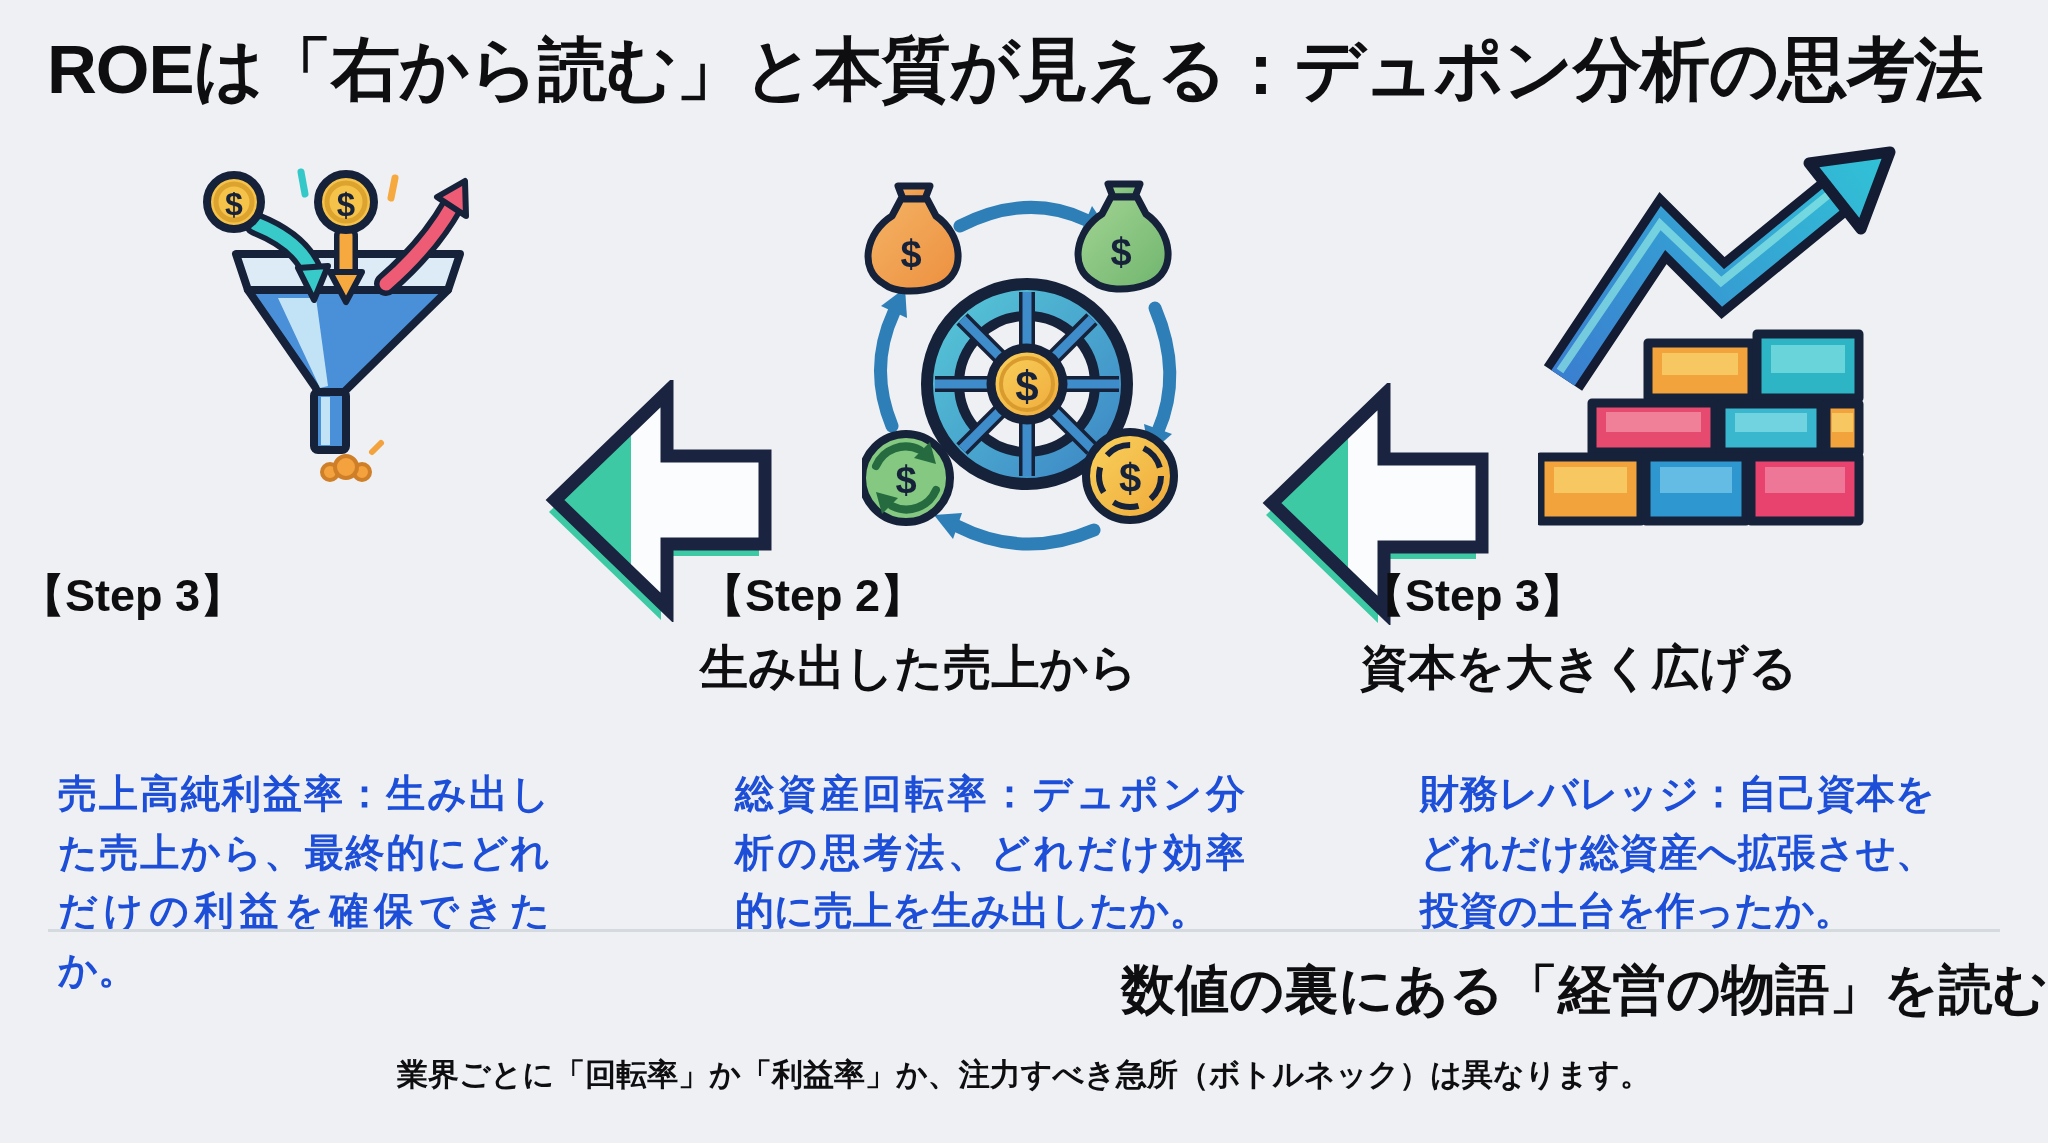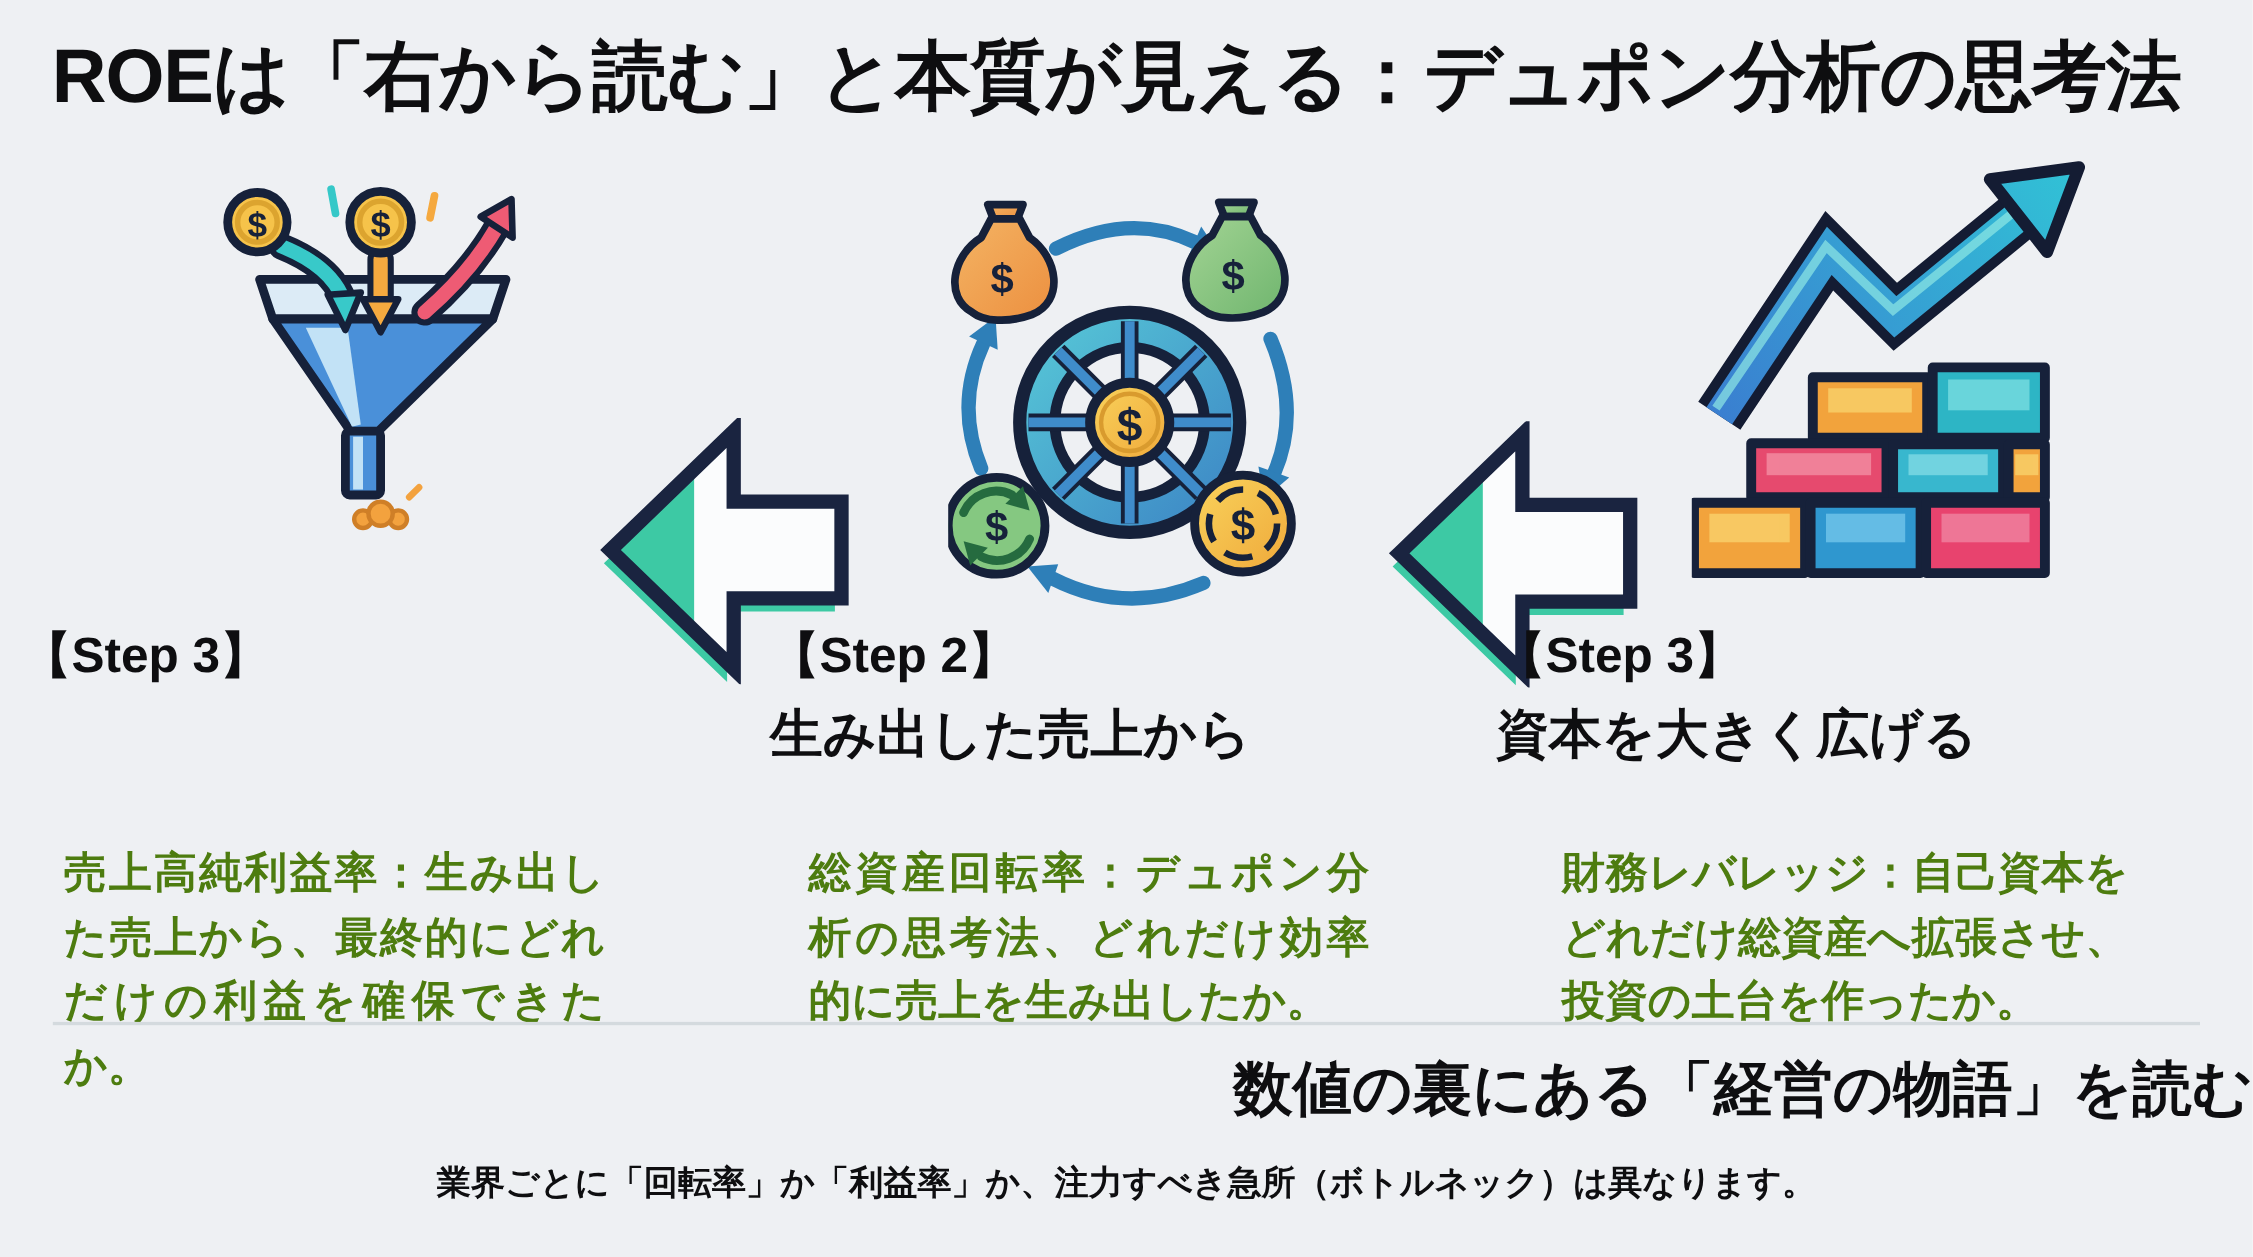--- a/index.html
+++ b/index.html
@@ -19,21 +19,21 @@
   .flow-arrow-1{position:absolute;left:545px;top:380px;}
   .flow-arrow-2{position:absolute;left:1262px;top:383px;}
   .step-head{position:absolute;text-align:left;}
   .step-head .label{font-size:45px;font-weight:800;}
   .step-head .subtitle{font-size:48px;font-weight:800;margin-top:10px;}
   .head-left{left:20px;top:566px;width:540px;}
   .head-mid{left:700px;top:566px;width:540px;}
   .head-right{left:1360px;top:566px;width:560px;}
   .step-desc{
     position:absolute;font-size:39px;font-weight:600;line-height:1.5;
-    text-align:justify;color:#4d7c0f;
+    text-align:justify;color:#1d4ed8;
   }
   .desc-left{left:58px;top:726px;width:492px;}
   .desc-mid{left:735px;top:726px;width:510px;}
   .desc-right{left:1420px;top:726px;width:515px;}
   .divider{position:absolute;left:48px;top:929px;width:1952px;height:3px;background:#d4dade;}
   .bottom-heading{position:absolute;top:954px;left:0;width:100%;text-align:right;font-size:54px;font-weight:800;}
   .bottom-note{position:absolute;top:1054px;left:0;width:100%;text-align:center;font-size:31px;font-weight:700;}
   svg text{font-family:"Liberation Sans","DejaVu Sans",sans-serif;}
 </style>
 </head>

